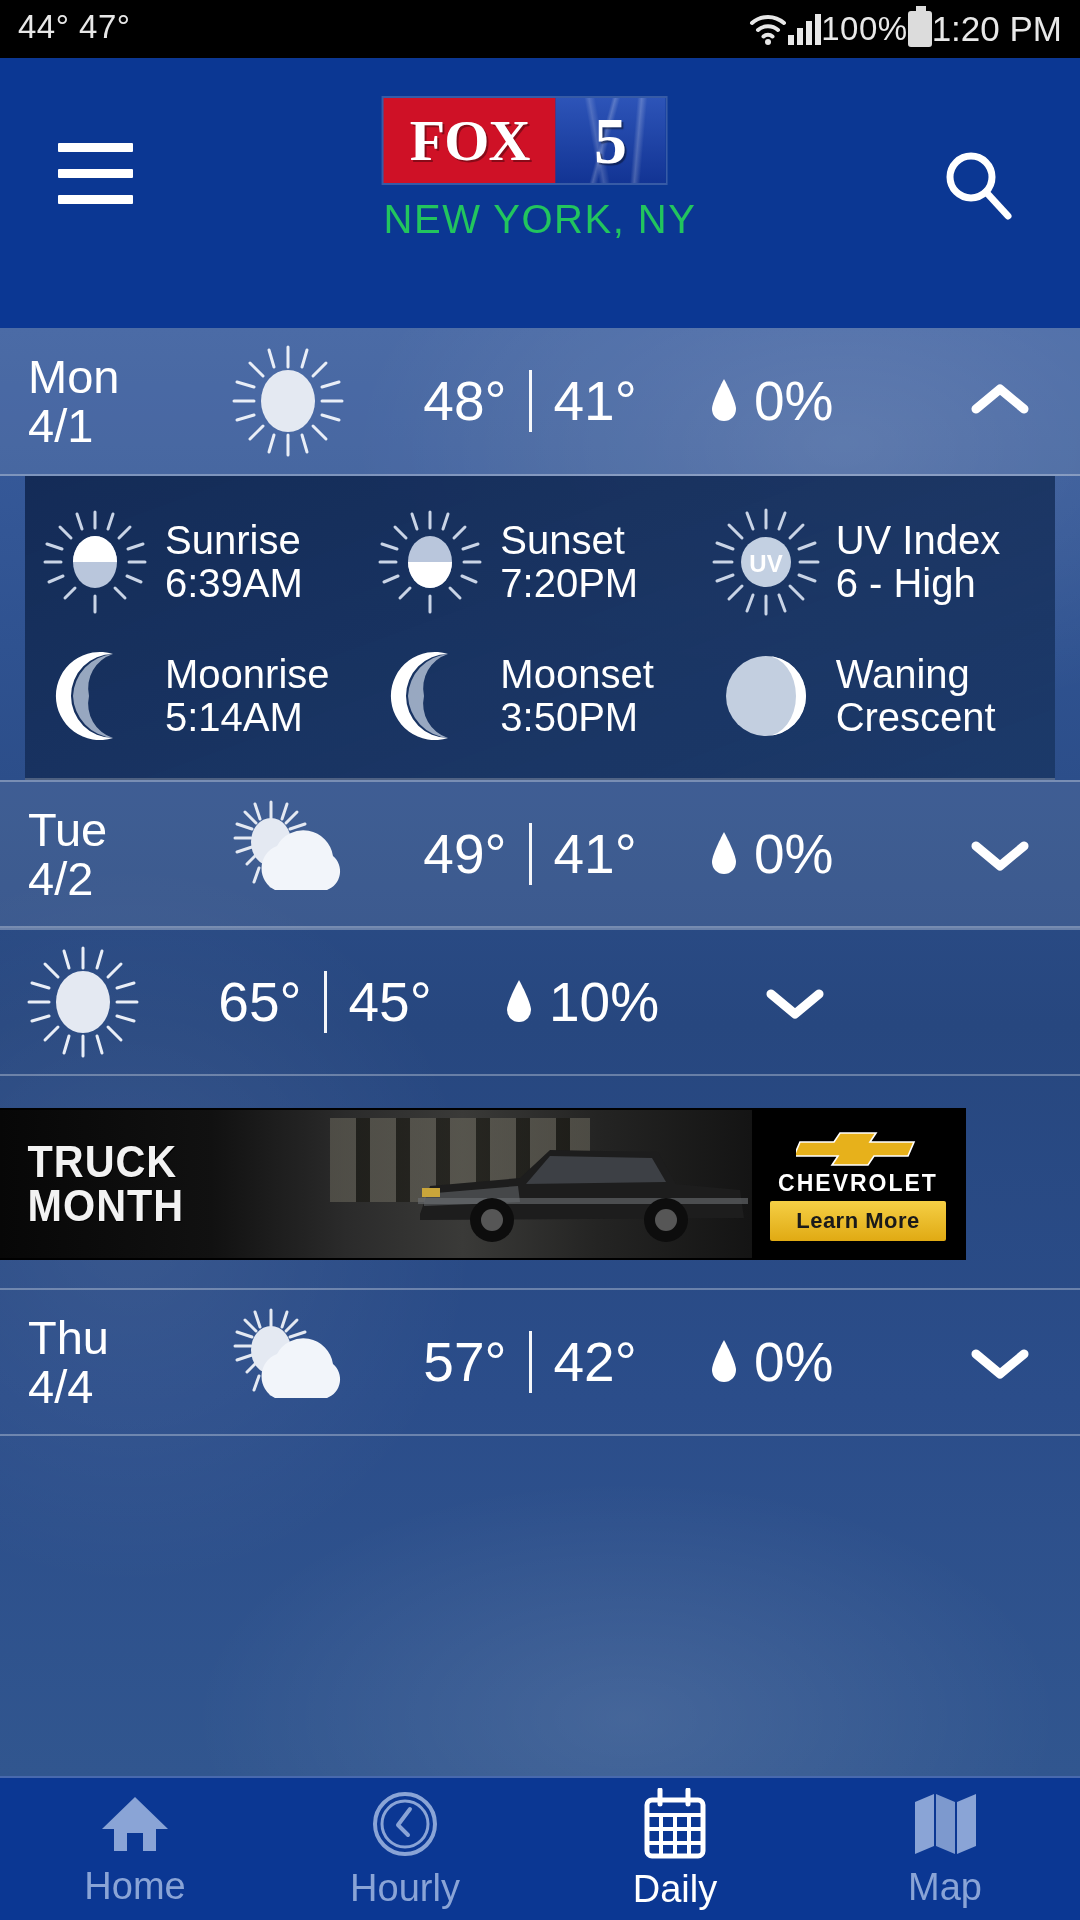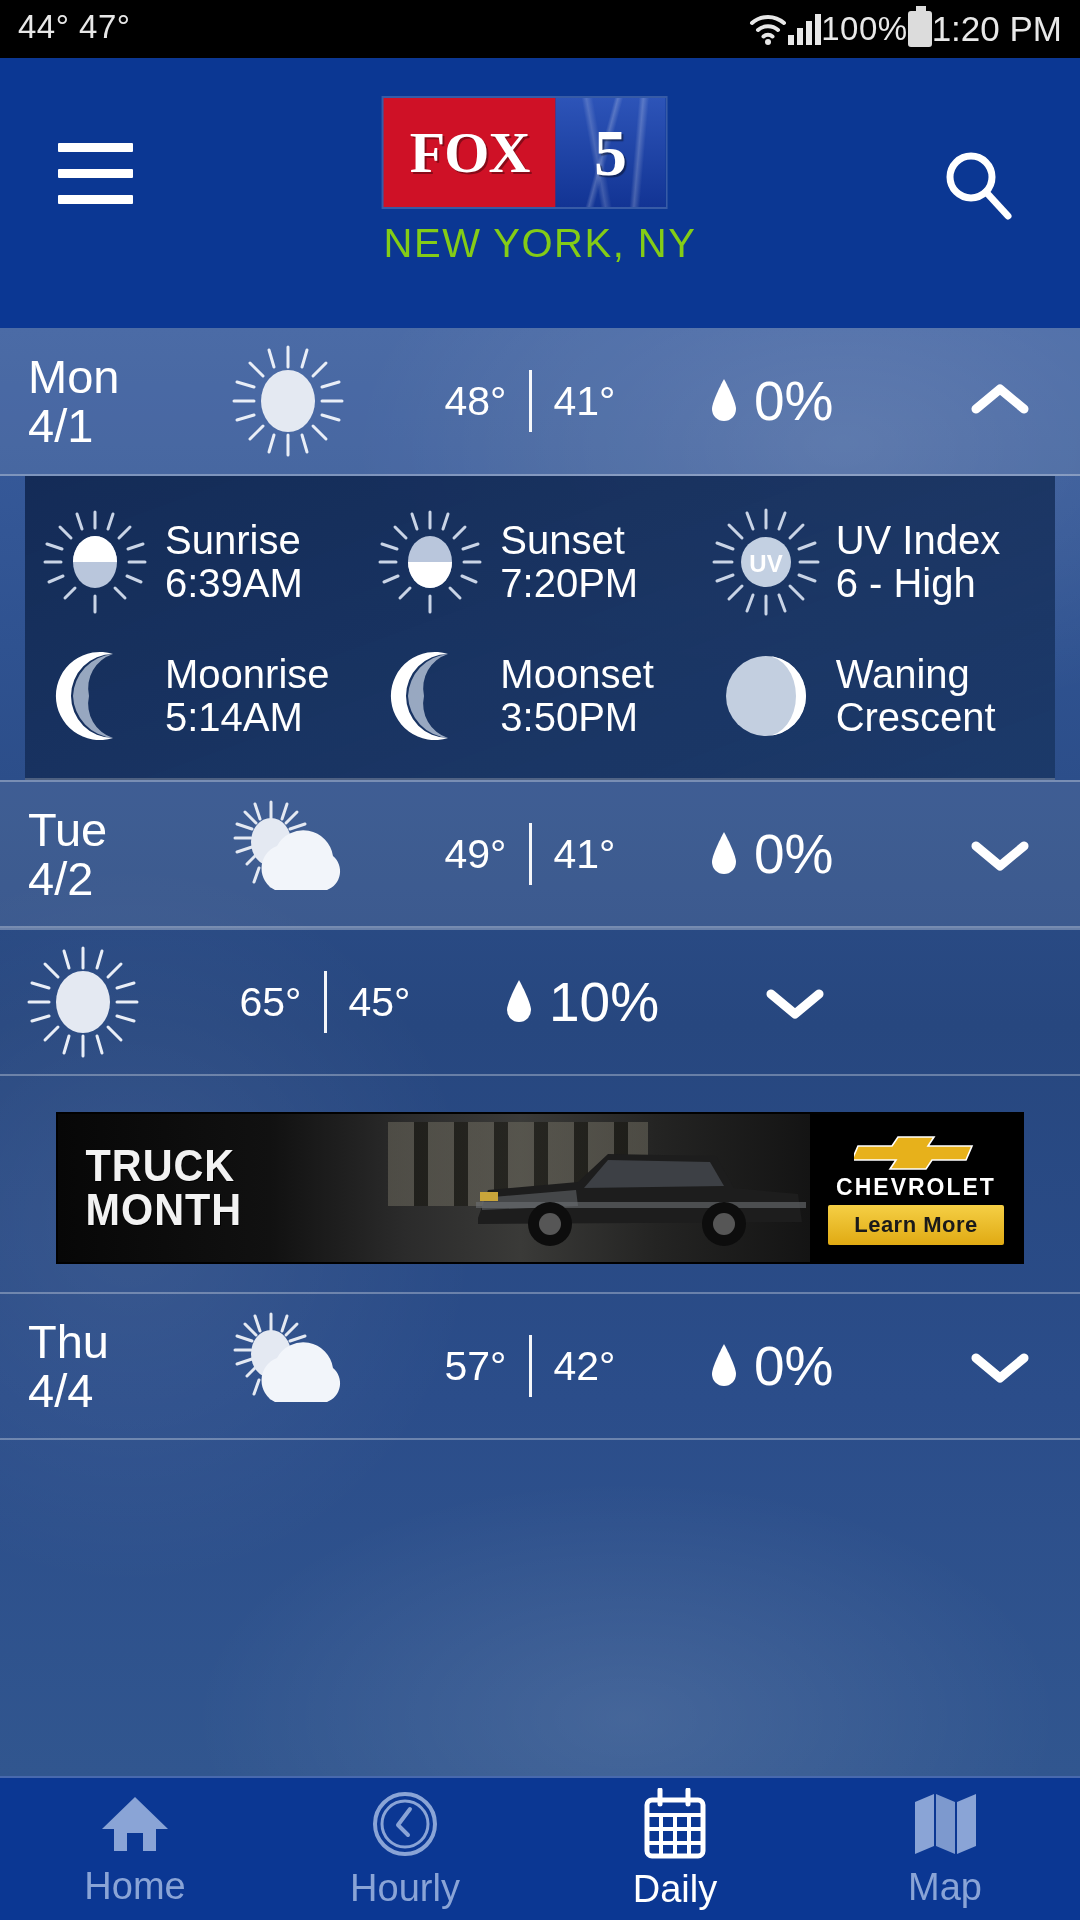--- a/index.html
+++ b/index.html
@@ -53,21 +53,21 @@
     background:#0b3793;
     display:flex; align-items:flex-start; justify-content:space-between;
   }
   .hamburger{ margin:85px 0 0 58px; width:75px; cursor:pointer; }
   .hamburger span{ display:block; height:9px; background:#fff; margin-bottom:17px; border-radius:1px;}
   .brandwrap{
     position:absolute; left:50%; transform:translateX(-50%);
     top:40px; text-align:center;
   }
   .logo{
-    display:flex; height:109px; width:282px;
+    display:flex; height:85px; width:282px;
     box-shadow:0 0 0 2px rgba(255,255,255,.18);
     justify-content:flex-end;
   }
   .logo-fox{
     background:#cf1126; flex:0 0 172px; display:flex;
     align-items:center; justify-content:center;
   }
   .logo-fox span{
     color:#fff; font-family:"Liberation Serif", serif; font-weight:bold;
     font-size:58px; letter-spacing:-1px;
@@ -84,21 +84,21 @@
       linear-gradient(105deg, transparent 44%, rgba(255,255,255,.22) 46%, transparent 49%),
       linear-gradient(80deg, transparent 38%, rgba(255,255,255,.18) 41%, transparent 45%),
       linear-gradient(95deg, transparent 66%, rgba(255,255,255,.22) 69%, transparent 73%);
   }
   .logo-five span{
     position:relative; color:#fff; font-family:"Liberation Serif", serif;
     font-weight:bold; font-size:66px; line-height:1;
     text-shadow:2px 2px 1px rgba(0,0,0,.4);
   }
   .market{
-    margin-top:14px; color:#84cc16; font-size:40px; letter-spacing:1.5px;
+    margin-top:14px; color:#22c55e; font-size:40px; letter-spacing:1.5px;
     font-weight:500;
   }
   .searchbtn{ margin:88px 62px 0 0; width:80px; height:80px; cursor:pointer; }
 
   
   .content{
     position:absolute; top:328px; left:0; width:1080px; height:1448px;
     background:
       radial-gradient(ellipse 700px 400px at 78% 8%, rgba(255,255,255,.12), transparent 70%),
       radial-gradient(ellipse 500px 520px at 12% 62%, rgba(255,255,255,.07), transparent 70%),
@@ -118,21 +118,21 @@
   .dayrow.tint{ background:rgba(255,255,255,.09); }
   .dayrow.first{ border-top:none; }
   .daylabel{
     width:205px; padding-left:28px; line-height:1.05;
   }
   .daylabel .dname{ font-size:47px; }
   .daylabel .ddate{ font-size:47px; }
   .dayicon{ width:165px; display:flex; justify-content:center; align-items:center; }
   .temps{
     width:320px; display:flex; align-items:center; justify-content:center;
-    font-size:41px; gap:22px;
+    font-size:55px; gap:22px;
   }
   .temps .bar{
     width:3px; height:62px; background:#fff; opacity:.95; display:inline-block;
   }
   .precip{
     width:250px; display:flex; align-items:center; gap:14px; font-size:55px;
     justify-content:flex-start; padding-left:18px;
   }
   .chev{ width:120px; display:flex; justify-content:center; }
 
@@ -147,21 +147,21 @@
     display:grid; grid-template-columns:repeat(3, 1fr);
     row-gap:22px; padding:8px 10px 0 14px;
   }
   .astro-cell{ display:flex; align-items:center; gap:14px; }
   .astro-text{ font-size:40px; line-height:1.08; }
   .astro-text .t2{ display:block; }
   .narrative{ padding:28px 38px 0 38px; font-size:42px; line-height:1.17; }
   .narrative p + p{ margin-top:42px; }
 
   
-  .adwrap{ padding:26px 0 30px 0; display:flex; justify-content:center;margin-top:12px; }
+  .adwrap{ padding:34px 0 30px 0; display:flex; justify-content:flex-start; }
   .ad{
     width:964px; height:148px; background:#070707; position:relative;
     overflow:hidden; display:flex; align-items:center;
     box-shadow:0 0 0 2px #000;
   }
   .ad-bg{
     position:absolute; inset:0;
     background:
       linear-gradient(90deg,#070707 0%,#111 22%,#2b2b2b 36%,#3a3a38 48%,#242423 62%,#121212 80%,#090909 100%);
   }

